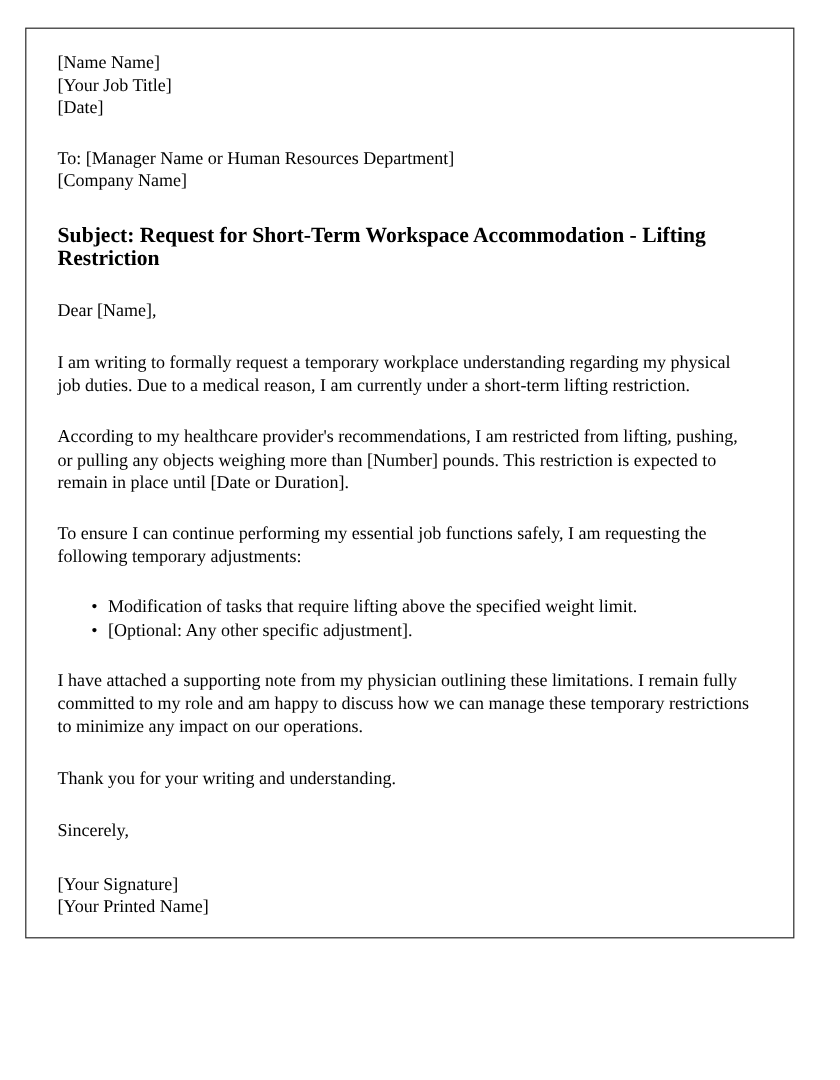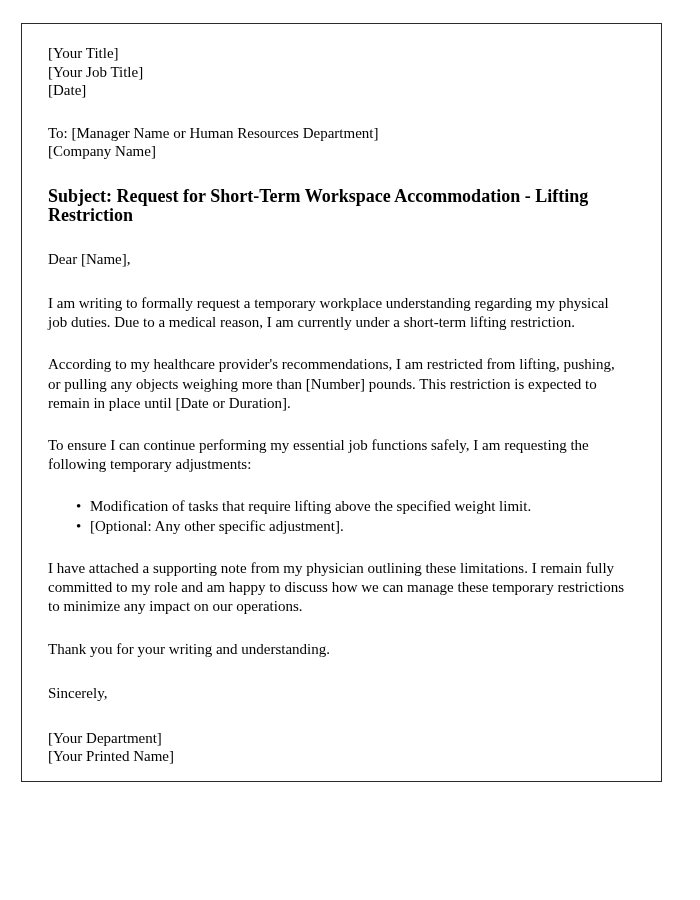--- a/index.html
+++ b/index.html
@@ -112,21 +112,21 @@
     white-space: pre;
   }
 </style>
 </head>
 <body>
 
 <div class="page-sheet">
   <div class="letter-body">
 
     <div class="addr-block">
-      <span class="addr-line">[Your Title]</span>
+      <span class="addr-line">[Name Name]</span>
       <span class="addr-line">[Your Job Title]</span>
       <span class="addr-line">[Date]</span>
     </div>
 
     <div class="recipient-block">
       <span class="addr-line">To: [Manager Name or Human Resources Department]</span>
       <span class="addr-line">[Company Name]</span>
     </div>
 
     <p class="subject-line">Subject: Request for Short-Term Workspace Accommodation - Lifting Restriction</p>
@@ -144,18 +144,18 @@
       <li class="bullet-item">[Optional: Any other specific adjustment].</li>
     </ul>
 
     <p class="closing-para">I have attached a supporting note from my physician outlining these limitations. I remain fully committed to my role and am happy to discuss how we can manage these temporary restrictions to minimize any impact on our operations.</p>
 
     <p class="closing-para">Thank you for your writing and understanding.</p>
 
     <p class="signoff">Sincerely,</p>
 
     <div class="signature-block">
-      <span class="sig-line">[Your Department]</span>
+      <span class="sig-line">[Your Signature]</span>
       <span class="sig-line">[Your Printed Name]</span>
     </div>
 
   </div>
 </div>
 
 </body></html>

